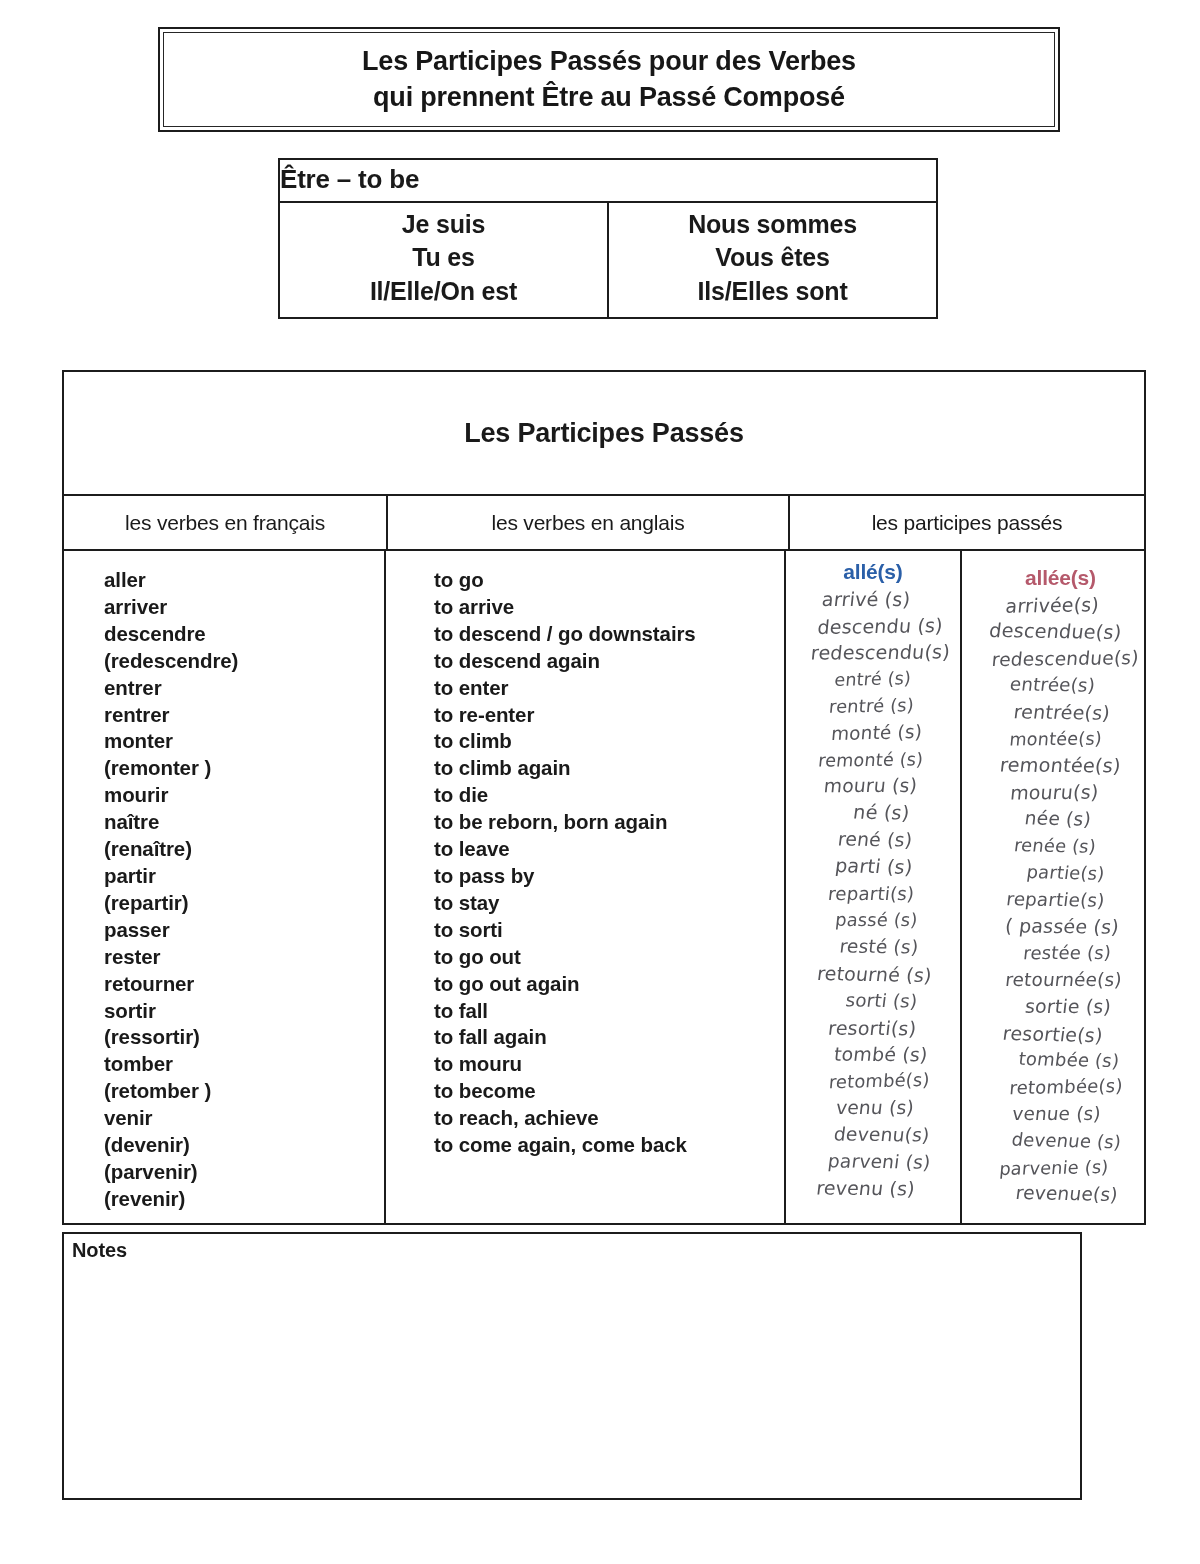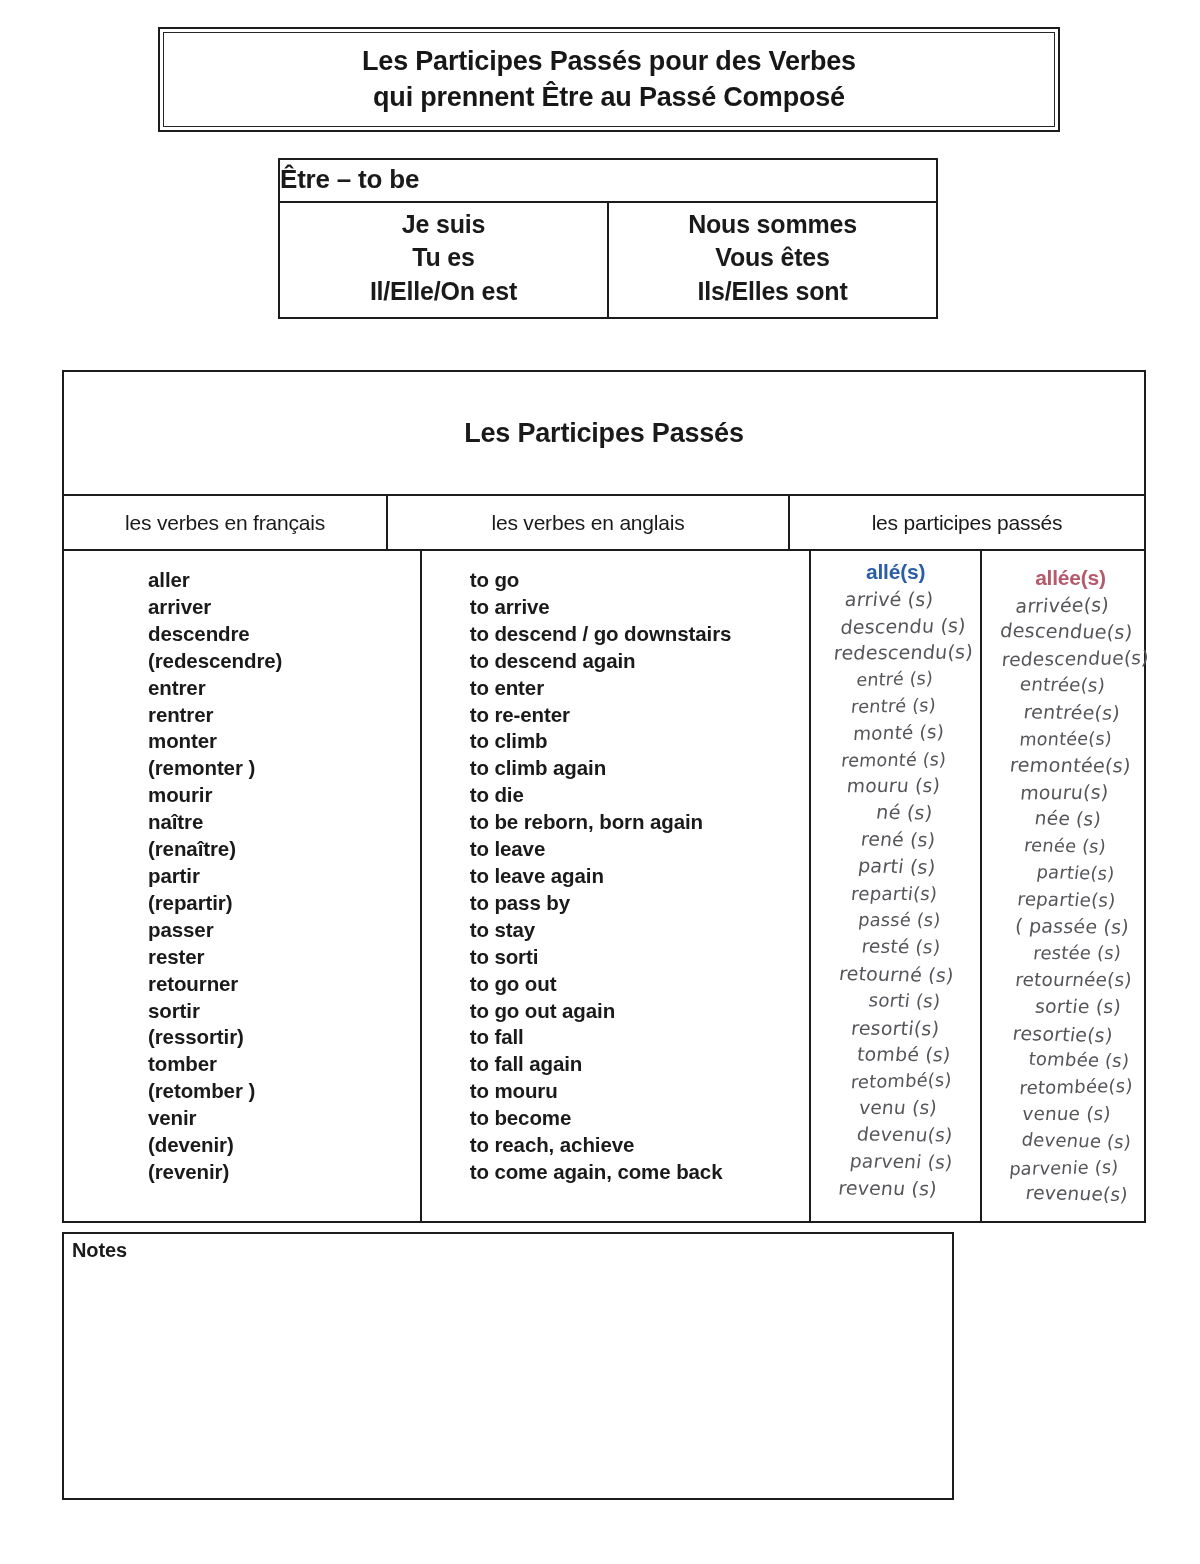--- a/index.html
+++ b/index.html
@@ -121,21 +121,20 @@
     font-weight: normal;
     letter-spacing: -0.2px;
   }
   .col-head.c1 { width: 322px; border-right: 2px solid #1c1c1c; }
   .col-head.c2 { width: 400px; border-right: 2px solid #1c1c1c; }
   .col-head.c3 { flex: 1; }
 
   .body-row {
     display: flex;
     min-height: 670px;
-    margin-left: 44px;
   }
   .cell {
     box-sizing: border-box;
   }
   .cell.french   { width: 322px; border-right: 2px solid #1c1c1c; padding: 16px 0 10px 40px; }
   .cell.english  { width: 400px; border-right: 2px solid #1c1c1c; padding: 16px 0 10px 48px; }
   .cell.masc     { width: 176px; border-right: 2px solid #1c1c1c; padding: 8px 0 10px 0; }
   .cell.fem      { flex: 1; padding: 14px 0 10px 15px; }
 
   .verb-line {
@@ -169,21 +168,21 @@
     white-space: nowrap;
     letter-spacing: 0.2px;
     transform-origin: center;
   }
 
   
   .notes-box {
     position: absolute;
     left: 62px;
     top: 1232px;
-    width: 892px;
+    width: 1020px;
     height: 268px;
     border: 2px solid #1c1c1c;
     box-sizing: border-box;
     background: #fff;
   }
   .notes-label {
     font-size: 20px;
     font-weight: bold;
     padding: 5px 0 0 8px;
     letter-spacing: -0.1px;
@@ -244,35 +243,35 @@
         <div class="verb-line">(repartir)</div>
         <div class="verb-line">passer</div>
         <div class="verb-line">rester</div>
         <div class="verb-line">retourner</div>
         <div class="verb-line">sortir</div>
         <div class="verb-line">(ressortir)</div>
         <div class="verb-line">tomber</div>
         <div class="verb-line">(retomber )</div>
         <div class="verb-line">venir</div>
         <div class="verb-line">(devenir)</div>
+        <div class="verb-line">(parvenir)</div>
         <div class="verb-line">(revenir)</div>
       </div>
     <div class="cell english" id="col-english">
         <div class="verb-line">to go</div>
         <div class="verb-line">to arrive</div>
         <div class="verb-line">to descend / go downstairs</div>
         <div class="verb-line">to descend again</div>
         <div class="verb-line">to enter</div>
         <div class="verb-line">to re-enter</div>
         <div class="verb-line">to climb</div>
         <div class="verb-line">to climb again</div>
         <div class="verb-line">to die</div>
         <div class="verb-line">to be reborn, born again</div>
         <div class="verb-line">to leave</div>
-        <div class="verb-line">to leave again</div>
         <div class="verb-line">to pass by</div>
         <div class="verb-line">to stay</div>
         <div class="verb-line">to sorti</div>
         <div class="verb-line">to go out</div>
         <div class="verb-line">to go out again</div>
         <div class="verb-line">to fall</div>
         <div class="verb-line">to fall again</div>
         <div class="verb-line">to mouru</div>
         <div class="verb-line">to become</div>
         <div class="verb-line">to reach, achieve</div>

